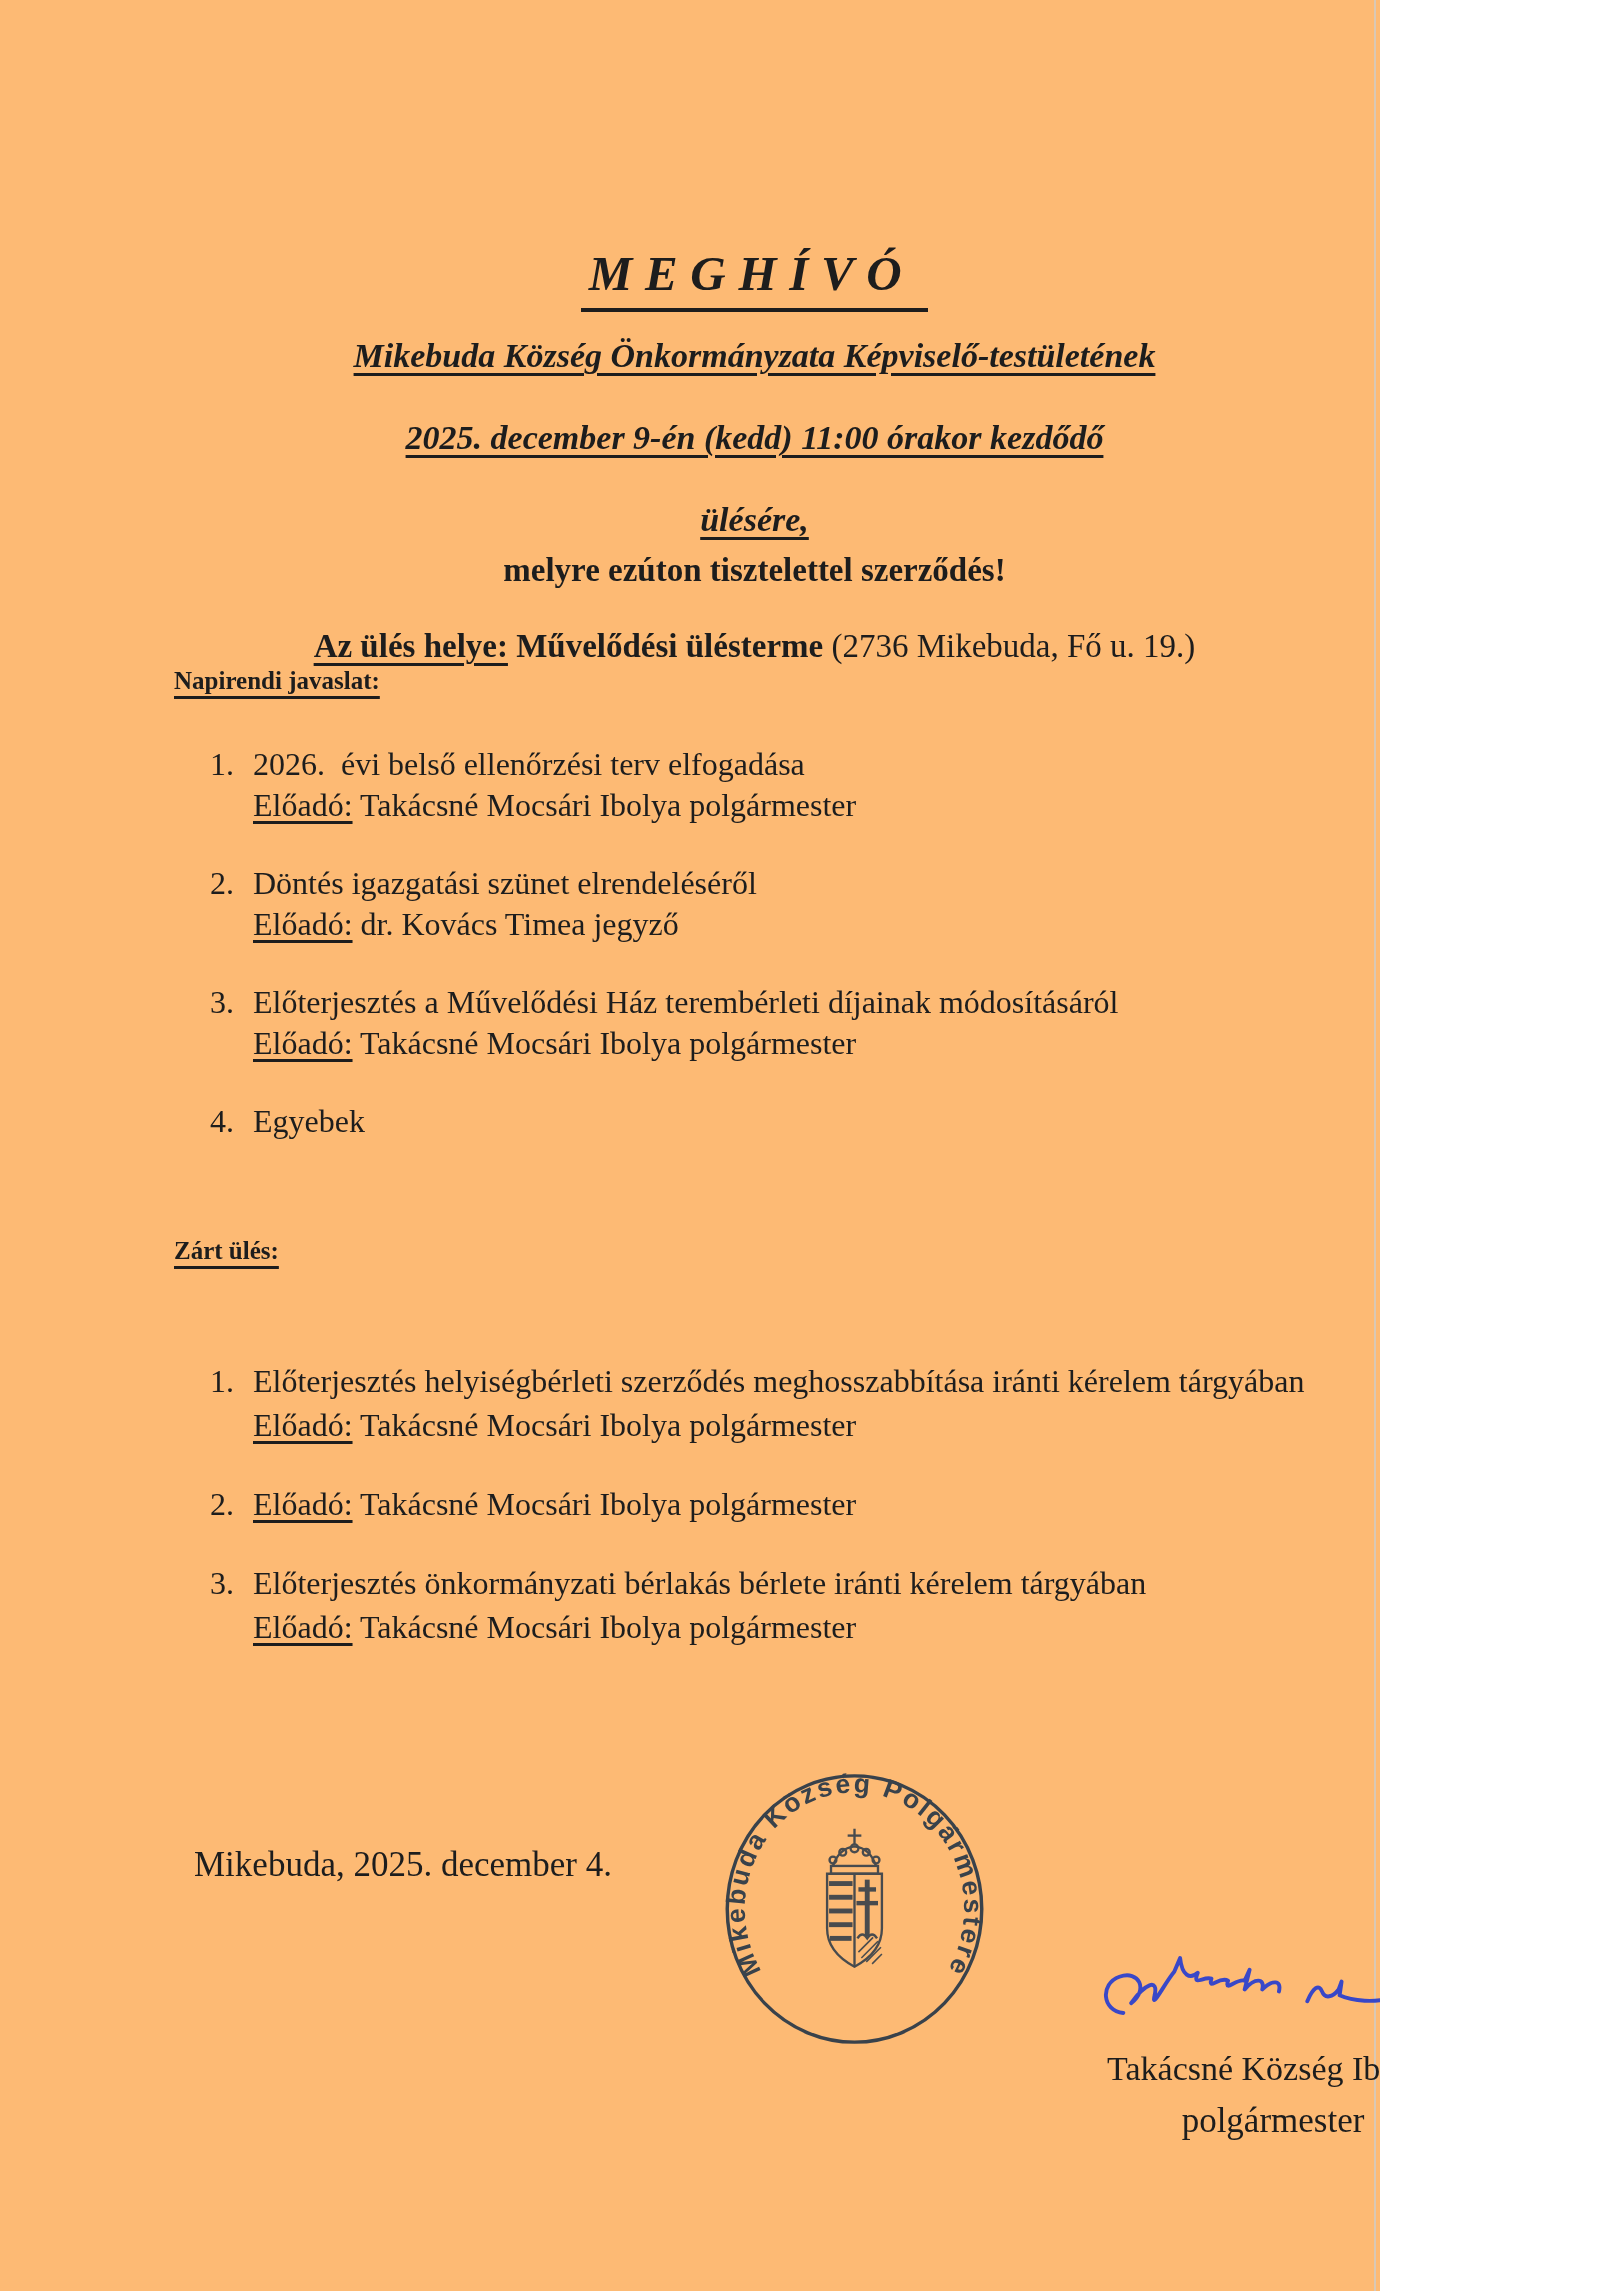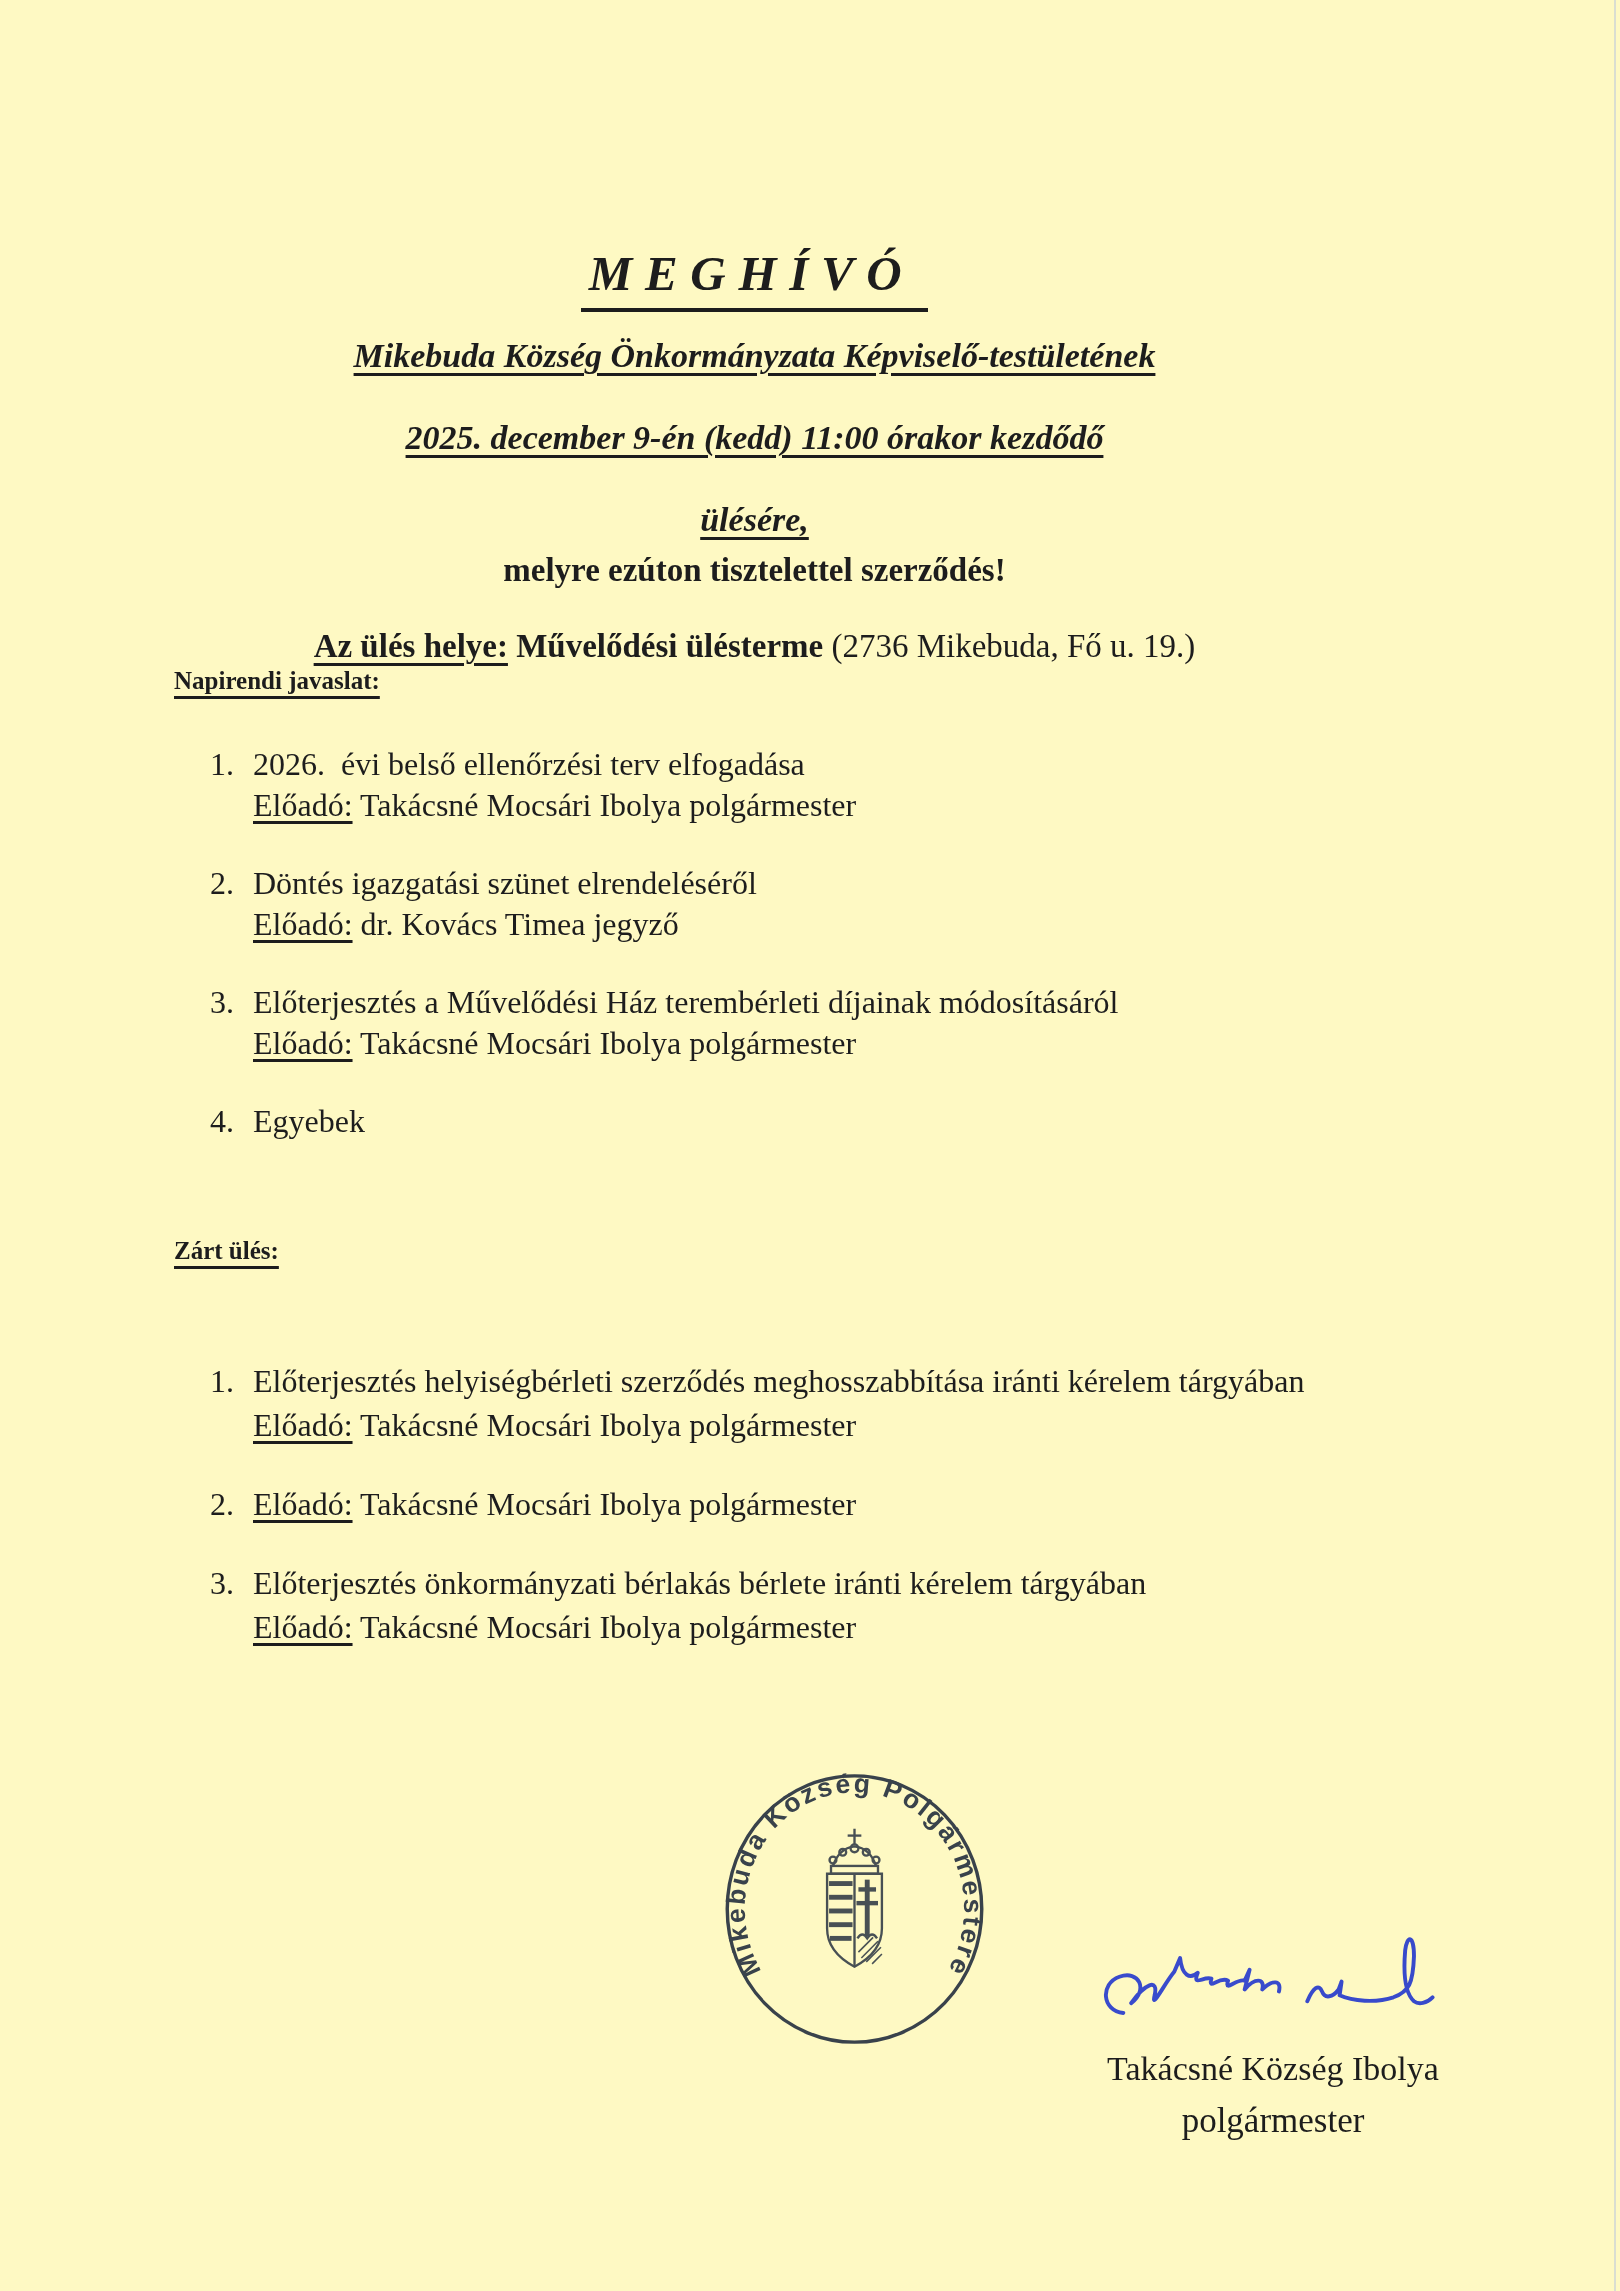--- a/index.html
+++ b/index.html
@@ -3,21 +3,21 @@
 <meta charset="utf-8">
 <style>
   html,body{margin:0;padding:0;}
   body{
     width:1620px;height:2292px;
     background:#ffffff;
     font-family:"Liberation Serif", serif;
     color:#1d1d1d;
     -webkit-font-smoothing:antialiased;
   }
-  .page{position:relative;width:1620px;height:2292px;overflow:hidden;background:#fef9c3;}
+  .page{position:relative;width:1380px;height:2292px;overflow:hidden;background:#fdba74;}
 
   
   .edge-artifact{position:absolute;top:0;right:3.9px;width:2px;height:100%;background:#c6d0d8;opacity:.65;}
 
   
   .header{position:absolute;top:245px;left:132px;width:1245px;text-align:center;}
   .doc-title{font-size:49px;font-weight:bold;font-style:italic;letter-spacing:12.7px;}
   .doc-title .u{display:inline-block;border-bottom:4.9px solid #1d1d1d;padding:0 13.7px 5.9px 7.8px;}
   .sub{font-size:34px;font-weight:bold;font-style:italic;line-height:45px;margin-top:37px;}
   .sub .u{text-decoration:underline;text-decoration-thickness:2.9px;text-underline-offset:5.9px;}
@@ -153,20 +153,21 @@
           <div class="presenter">
             <span class="lbl">Előadó:</span>
             <span>Takácsné Mocsári Ibolya polgármester</span>
           </div>
         </div>
       </div>
 
     </div>
   </div>
 
+  <div class="date-line">Mikebuda, 2025. december 4.</div>
 
   <div class="stamp">
     <svg width="265" height="279" viewBox="0 0 270 285">
       <ellipse cx="135" cy="142" rx="130" ry="136" fill="none" stroke-width="3.5" stroke="#39424b"></ellipse>
       <path id="stampArc" d="M 43.3 210.3 A 112 119 0 1 1 226.7 210.3" fill="none" stroke="none"></path>
       <text class="stamp-arc-text" fill="#39424b">
         <textPath href="#stampArc" startOffset="50%" text-anchor="middle">Mikebuda Község Polgármestere</textPath>
       </text>
 
       <g fill="none" stroke-width="2.4" opacity="0.92" stroke="#39424b">

